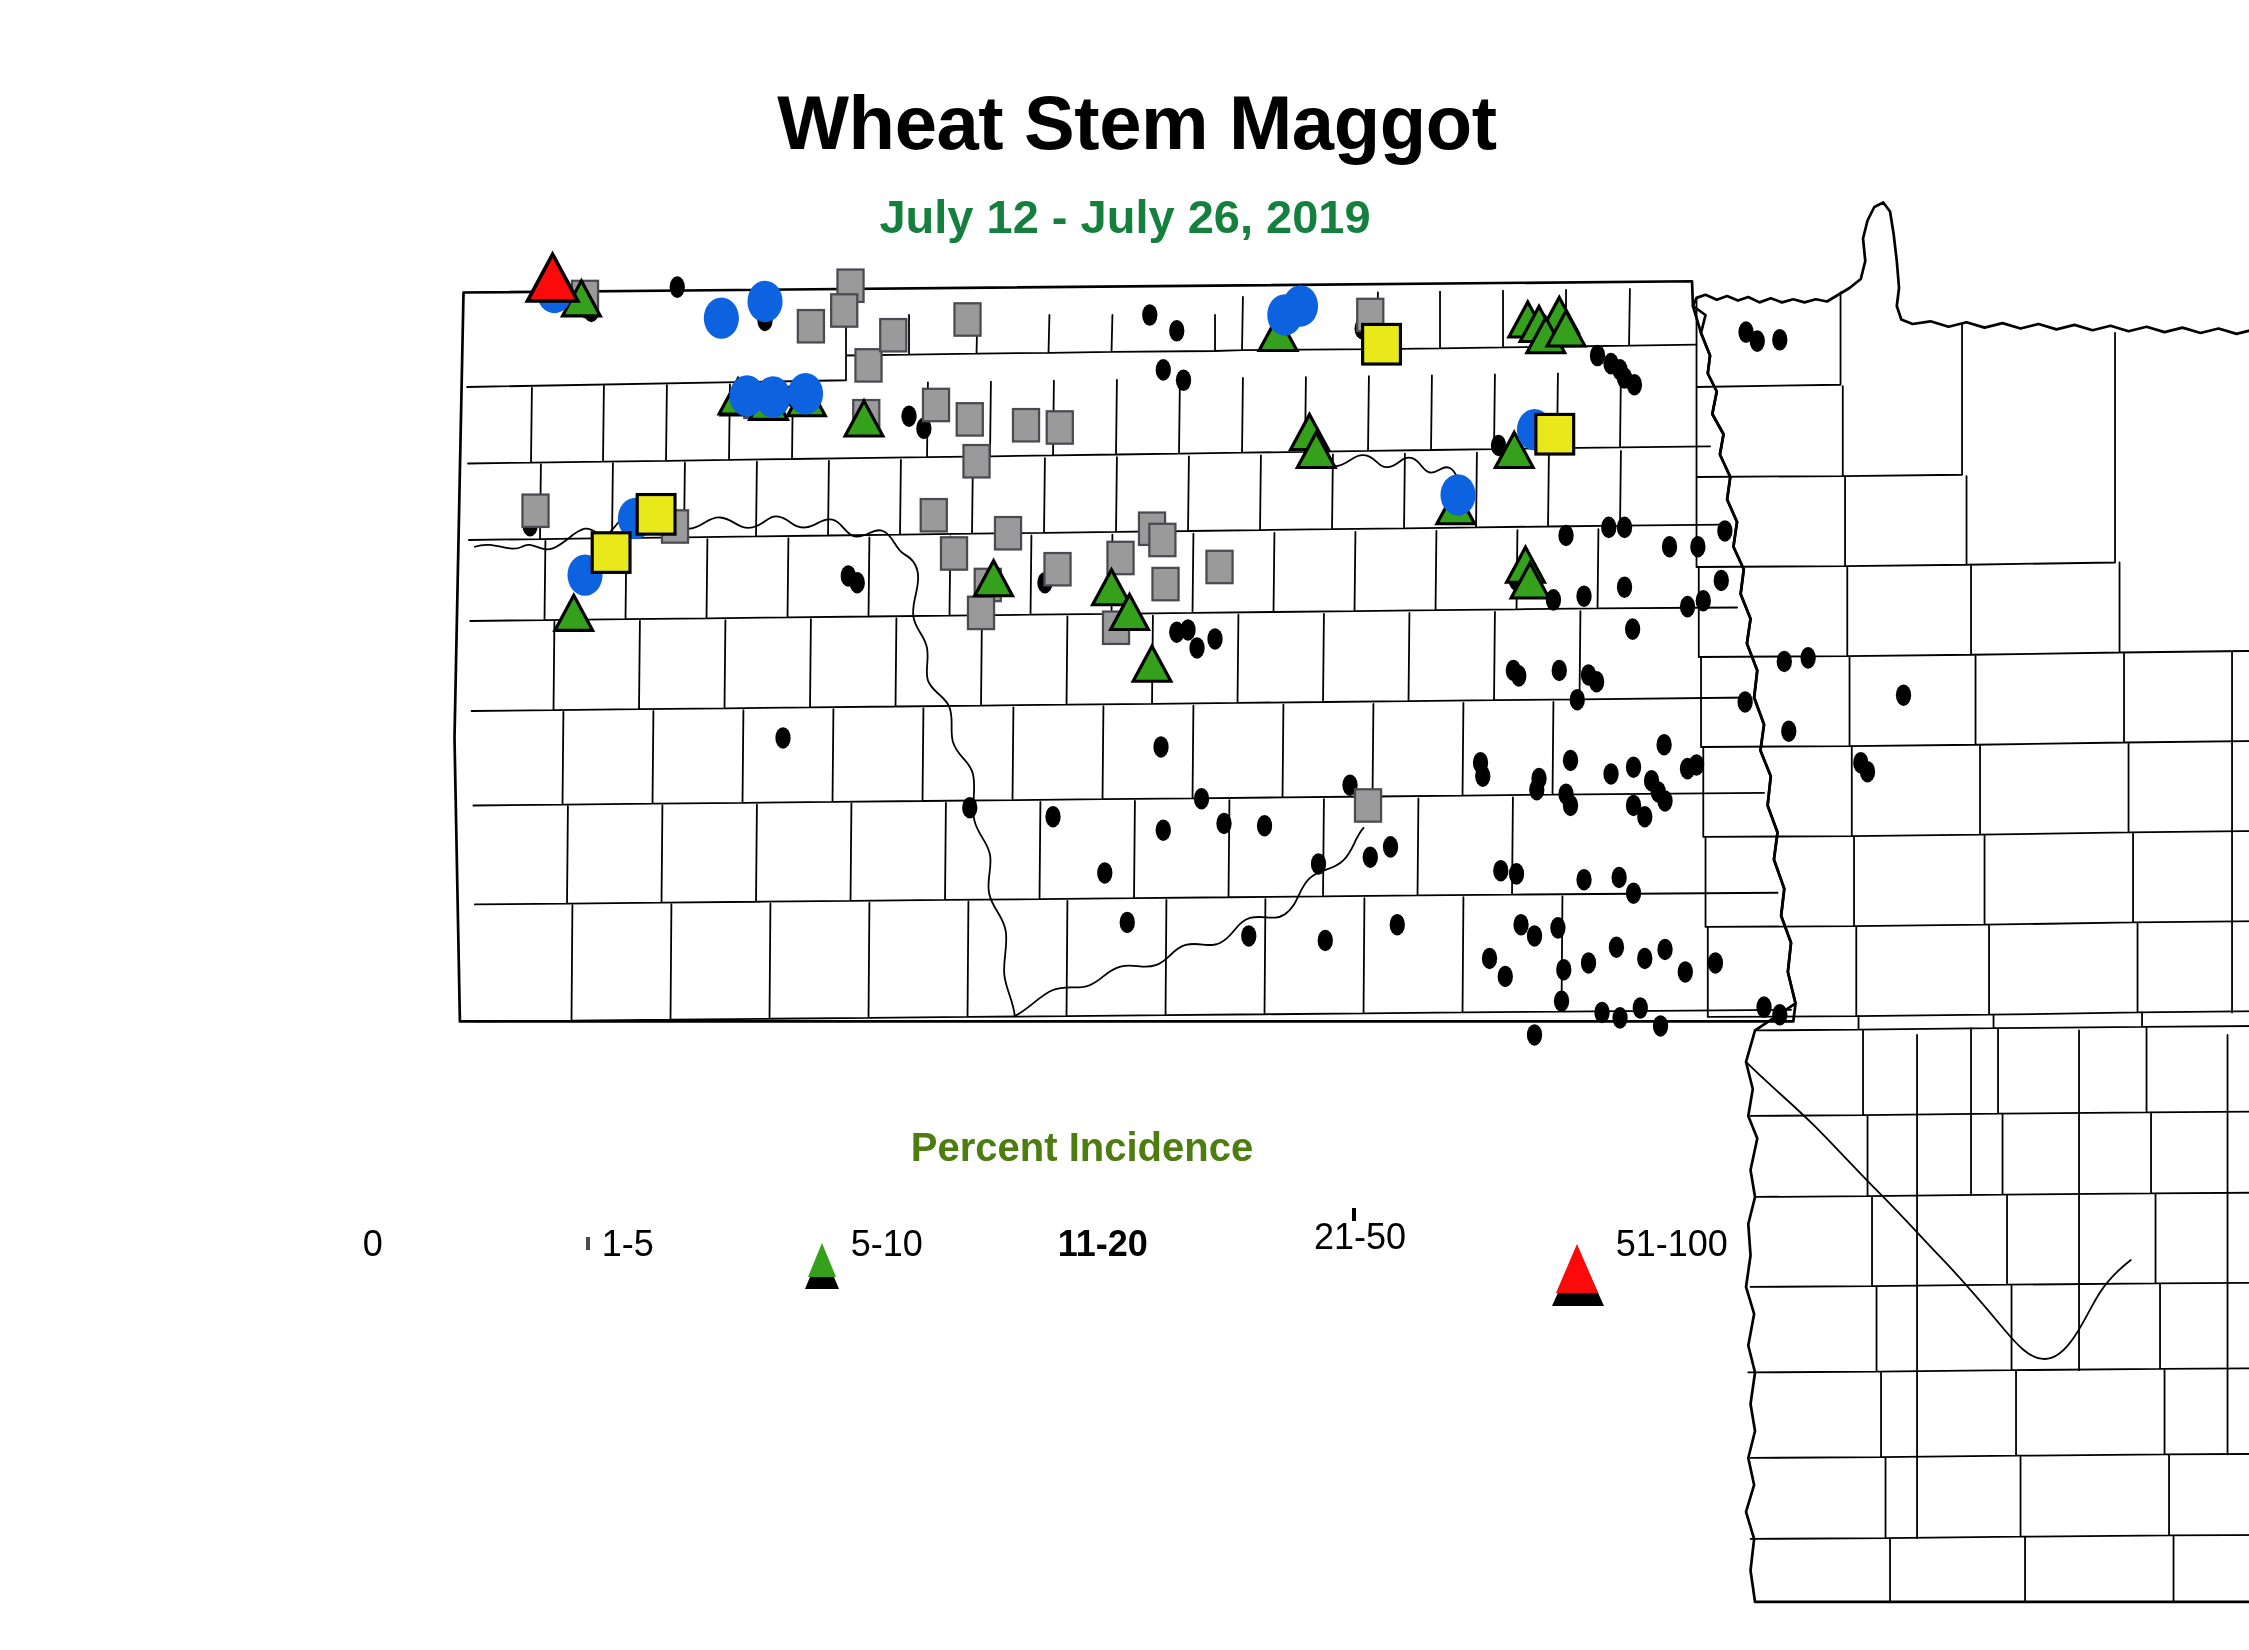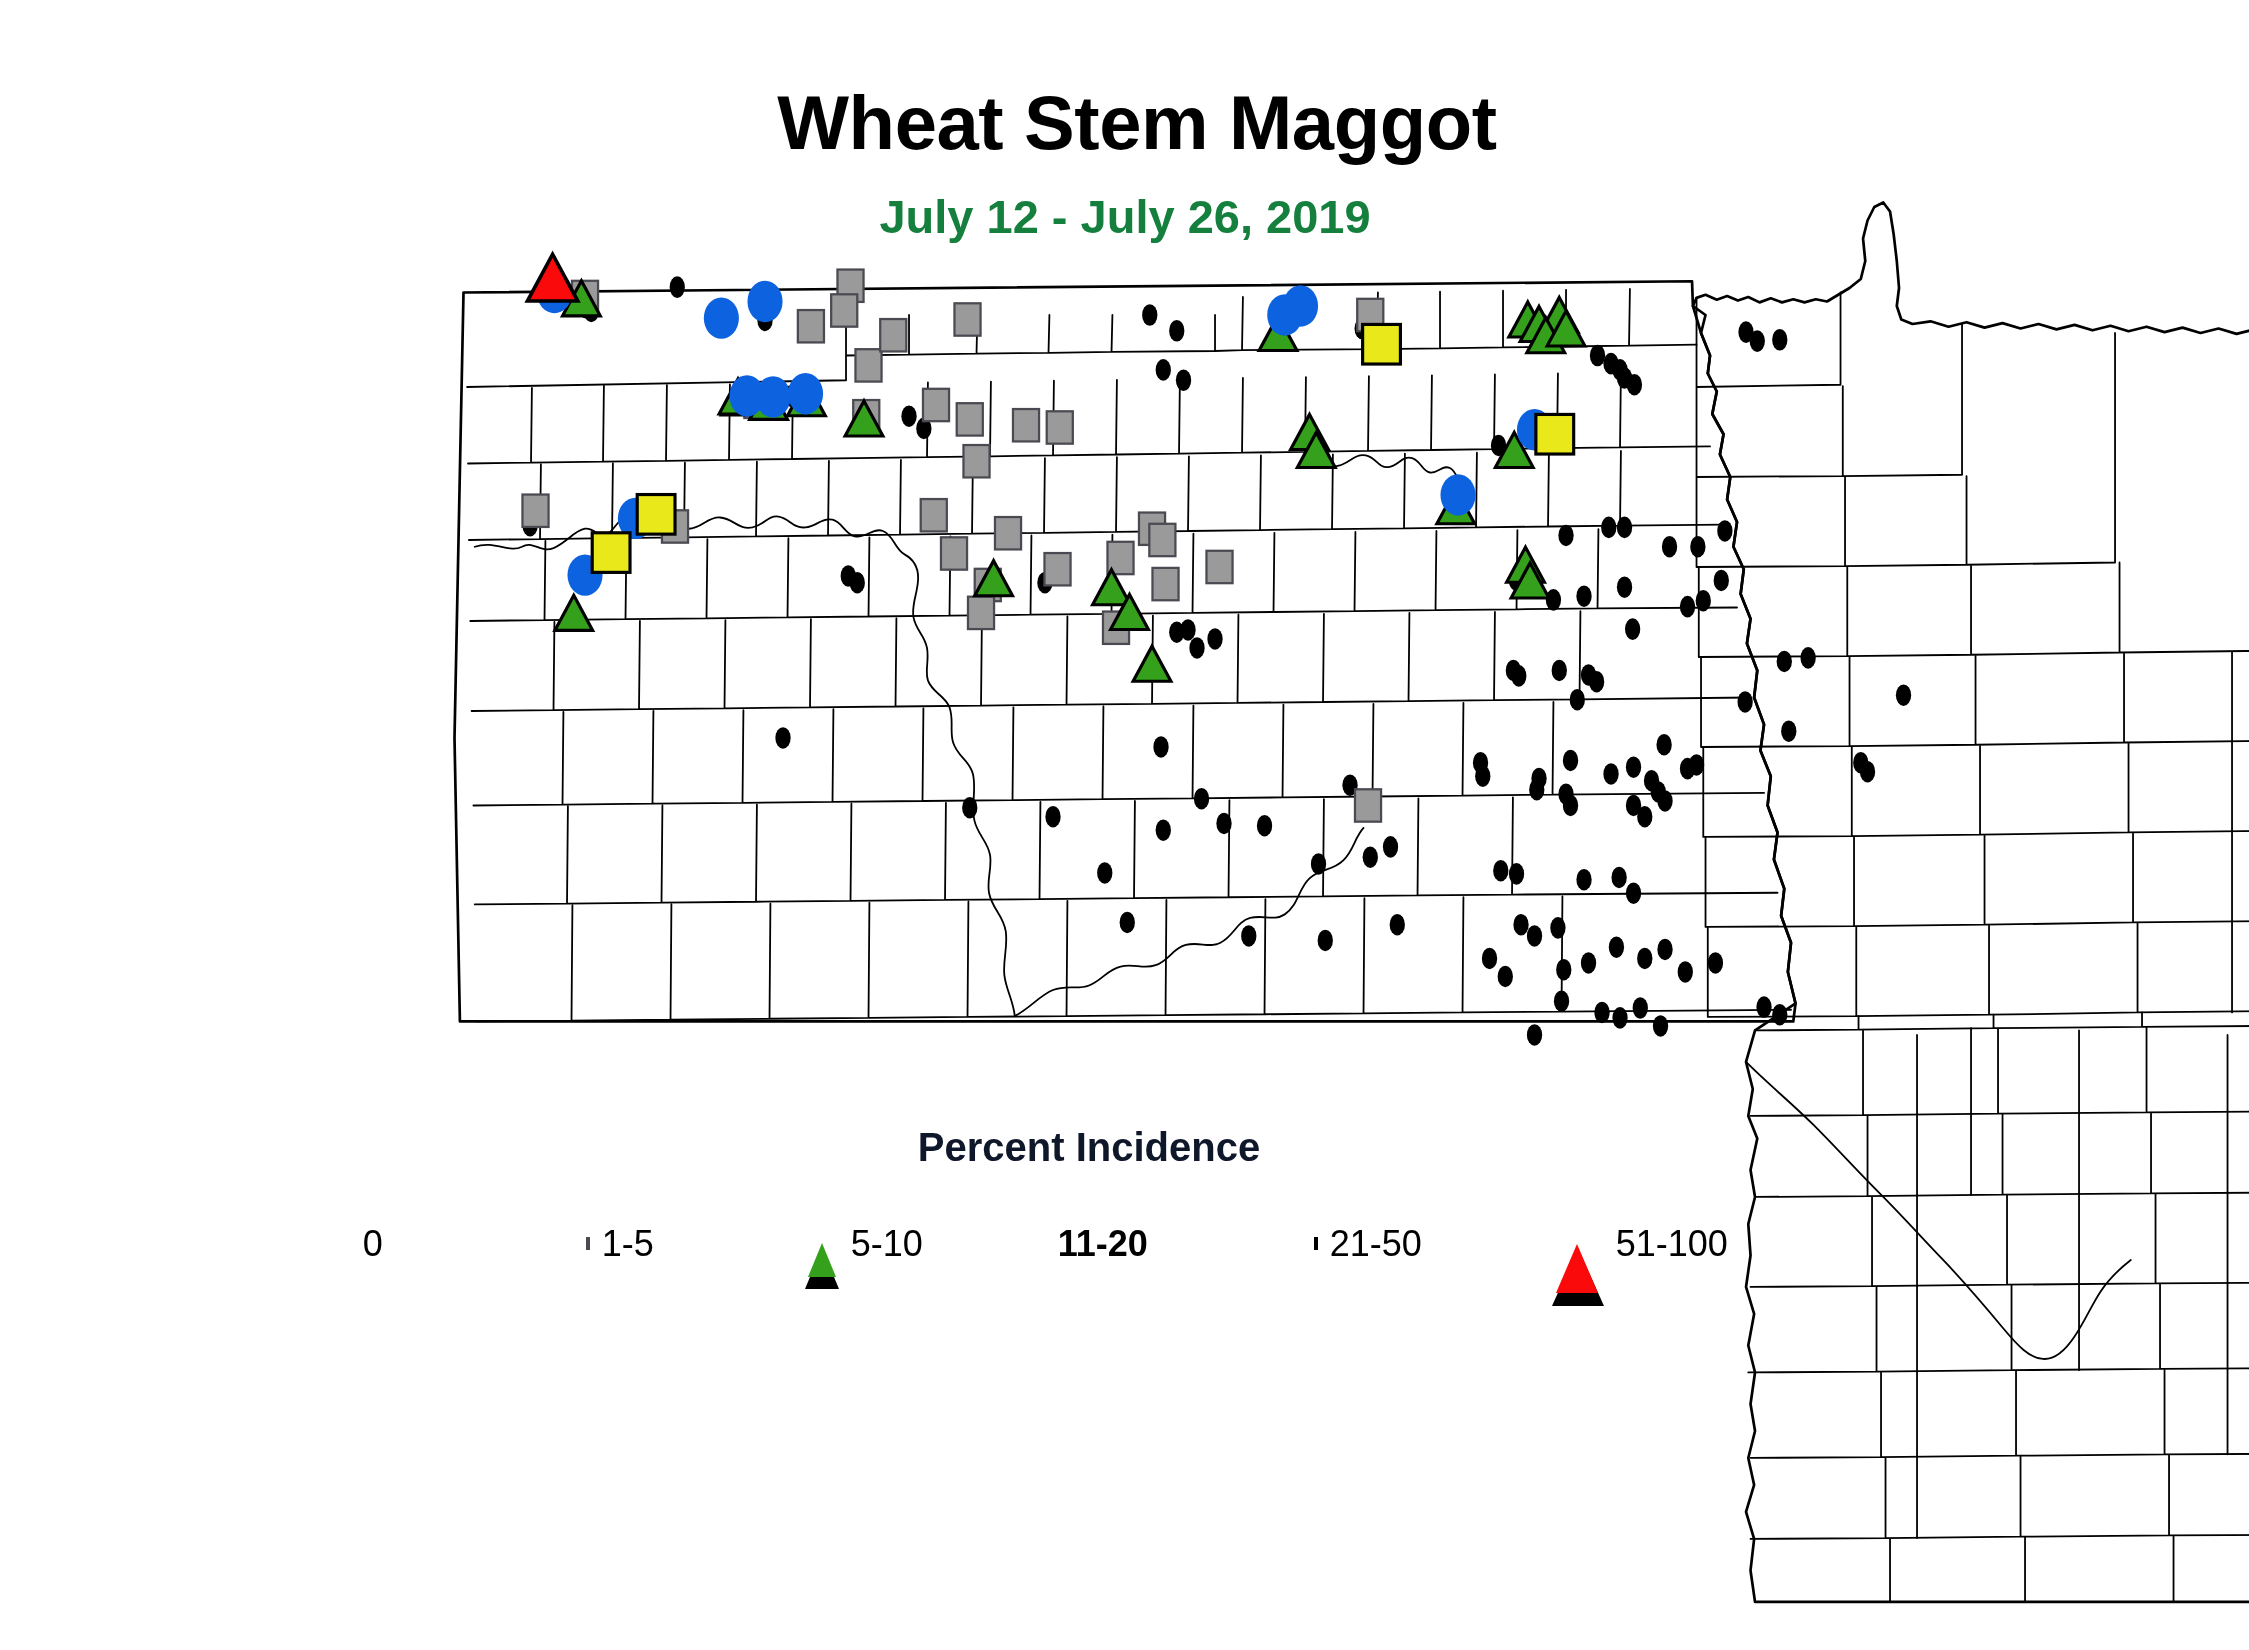--- a/index.html
+++ b/index.html
@@ -6,22 +6,22 @@
   html,body{margin:0;padding:0;background:#ffffff;}
   body{width:3074px;height:1651px;position:relative;overflow:hidden;
        font-family:"Liberation Sans","DejaVu Sans",sans-serif;}
   #stage{position:absolute;left:0;top:0;width:3074px;height:1651px;background:#fff;}
   #title{position:absolute;left:0;top:85px;width:2250px;text-align:center;
          font-size:76px;font-weight:bold;color:#000;letter-spacing:-0.4px;line-height:1;padding-left:12px;}
   #subtitle{position:absolute;left:0;top:193px;width:2250px;text-align:center;
             font-size:47px;font-weight:bold;color:#15803d;line-height:1;}
   #map-svg{position:absolute;left:0;top:0;width:3074px;height:1651px;}
   #legend{position:absolute;left:351px;top:1125px;width:1440px;height:153px;}
-  #legend-title{position:absolute;left:18px;top:0;width:1440px;text-align:center;
-                font-size:40px;font-weight:bold;color:#0f172a;}
+  #legend-title{position:absolute;left:11px;top:0;width:1440px;text-align:center;
+                font-size:40px;font-weight:bold;color:#4d7c0f;}
   .legend-row{position:absolute;left:0;top:85px;width:1440px;height:67px;}
   .legend-item{position:absolute;top:0;height:67px;display:flex;align-items:center;}
   .legend-swatch{position:relative;display:inline-block;margin-right:11.7px;}
   .legend-label{font-size:36px;color:#000;white-space:nowrap;line-height:1;}
   .sw-dot{width:13.5px;height:19px;border-radius:50%;background:#000;}
   .sw-square{width:25px;height:33px;background:#9a9a9a;border:2.2px solid #4a4a52;box-sizing:border-box;}
   .sw-tri{width:0;height:0;border-left:17px solid transparent;border-right:17px solid transparent;
           border-bottom:41px solid #000;position:relative;}
   .sw-tri i{position:absolute;left:-14px;top:4px;width:0;height:0;
             border-left:14px solid transparent;border-right:14px solid transparent;
@@ -542,21 +542,21 @@
       <div class="legend-item" style="left:454px;">
         <span class="legend-swatch"><span class="sw-tri"><i></i></span></span>
         <span class="legend-label">5-10</span>
       </div>
 
       <div class="legend-item" style="left:695px;font-weight:bold;">
         <span class="legend-swatch"><span class="sw-circle"></span></span>
         <span class="legend-label">11-20</span>
       </div>
 
-      <div class="legend-item" style="left:963px;">
+      <div class="legend-item" style="left:963px;flex-direction:column;">
         <span class="legend-swatch"><span class="sw-ysq"></span></span>
         <span class="legend-label">21-50</span>
       </div>
 
       <div class="legend-item" style="left:1201px;">
         <span class="legend-swatch"><span class="sw-rtri"><i></i></span></span>
         <span class="legend-label">51-100</span>
       </div>
 
     </div>

